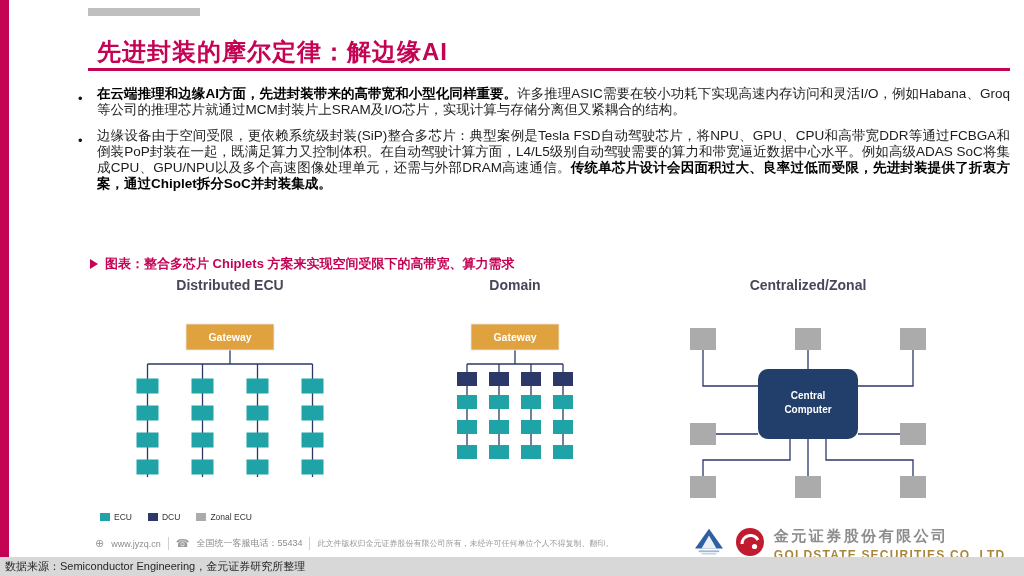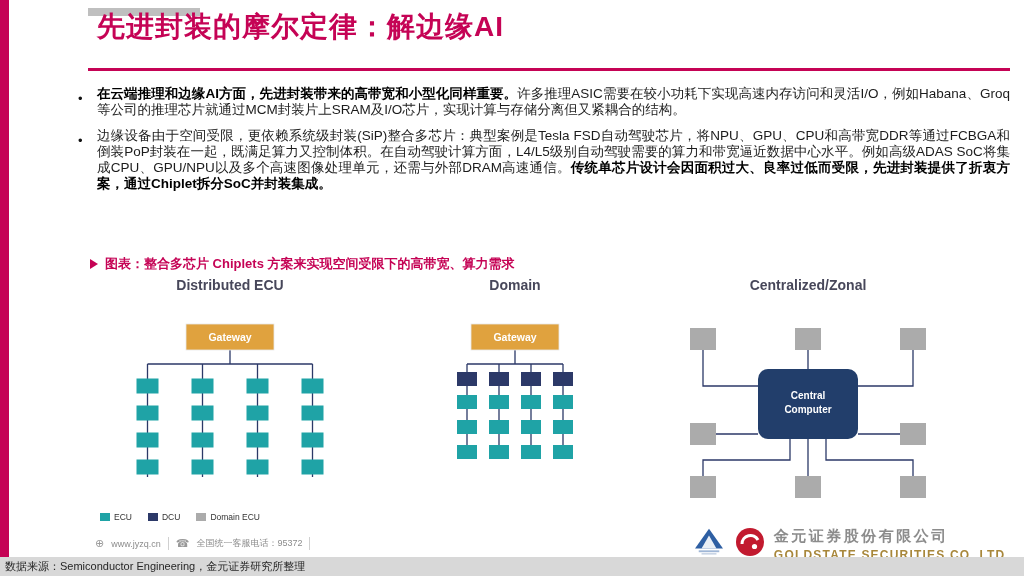--- a/index.html
+++ b/index.html
@@ -7,21 +7,21 @@
   body {
     position:relative;
     width:1024px; height:576px;
     background:#ffffff;
     overflow:hidden;
     font-family:"Liberation Sans","DejaVu Sans",sans-serif;
     color:#1a1a1a;
   }
   .left-bar { position:absolute; left:0; top:0; width:9px; height:557px; background:#C50355; }
   .top-gray-bar { position:absolute; left:88px; top:8px; width:112px; height:8px; background:#BFBFBF; }
-  .title { position:absolute; left:97px; top:8px; font-size:28px; font-weight:bold; color:#C50355; letter-spacing:1px; white-space:nowrap; }
+  .title { position:absolute; left:97px; top:36px; font-size:24px; font-weight:bold; color:#C50355; letter-spacing:1px; white-space:nowrap; }
   .title-rule { position:absolute; left:88px; top:68px; width:922px; height:3px; background:#C50355; }
 
   .content { position:absolute; left:78px; top:86px; width:932px; }
   .bullet { display:flex; margin-bottom:10px; }
   .bullet .dot { width:19px; font-size:13px; line-height:26px; color:#111; flex:none; }
   .bullet .txt { flex:1; font-size:13.5px; line-height:16px; color:#1c1c1c; text-align:justify; }
   .bullet .txt b { font-weight:bold; color:#000; }
 
   .caption { position:absolute; left:90px; top:255px; display:flex; align-items:center; font-size:13px; font-weight:bold; color:#C50355; white-space:nowrap; }
   .caption .arrow { width:0; height:0; border-left:8px solid #C50355; border-top:5px solid transparent; border-bottom:5px solid transparent; display:inline-block; margin-right:7px; }
@@ -155,31 +155,32 @@
   <span class="lg-item">
       <span class="sw sw-ecu"></span>
       <span>ECU</span>
     </span>
   <span class="lg-item">
       <span class="sw sw-dcu"></span>
       <span>DCU</span>
     </span>
   <span class="lg-item">
       <span class="sw sw-zon"></span>
-      <span>Domain ECU</span>
+      <span>Zonal ECU</span>
     </span>
 </div>
 
 <div class="footer">
   <span class="f-ic">⊕</span>
   <span>www.jyzq.cn</span>
   <span class="vdiv"></span>
   <span class="f-ic">☎</span>
-  <span>全国统一客服电话：95372</span>
+  <span>全国统一客服电话：55434</span>
   <span class="vdiv"></span>
+  <span class="copyright">此文件版权归金元证券股份有限公司所有，未经许可任何单位个人不得复制、翻印。</span>
 </div>
 
 <div class="brand">
   <svg width="34" height="28" viewBox="0 0 36 30">
     <path d="M18 2 L33 23 H3 Z" fill="#2E5FA3"></path>
     <path d="M18 9 L26 23 H10 Z" fill="#ffffff" opacity="0.9"></path>
     <rect x="7" y="25" width="22" height="2" fill="#9FB6D6"></rect>
     <rect x="10" y="28" width="16" height="1.5" fill="#C2CFE2"></rect>
   </svg>
   <svg width="30" height="30" viewBox="0 0 30 30">

